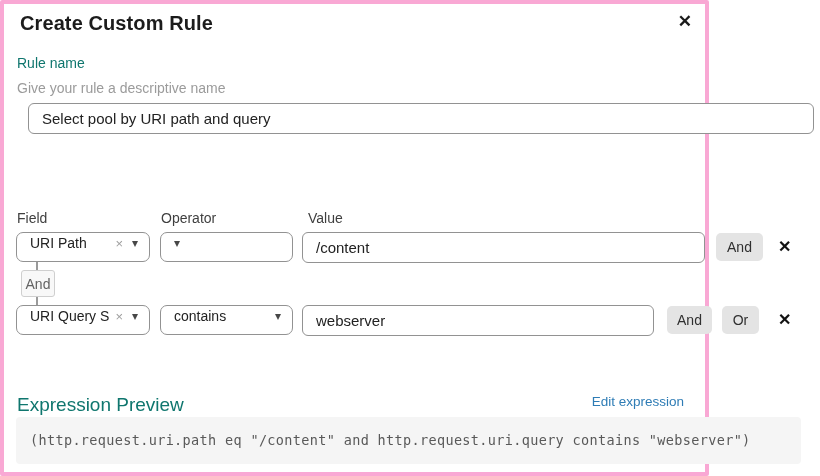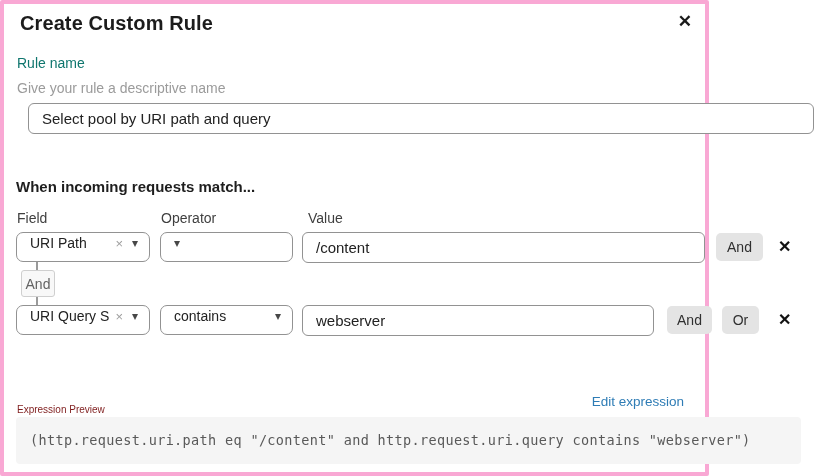--- a/index.html
+++ b/index.html
@@ -103,22 +103,22 @@
   .line-top    { top: 258px; height: 8px; }
   .line-bottom { top: 293px; height: 8px; }
   .connector-badge {
     left: 17px; top: 266px; width: 34px; height: 27px;
     background: #f8f8f8; border: 1px solid #cfcfcf; border-radius: 3px;
     display: flex; align-items: center; justify-content: center;
     font-size: 14px; color: #636363;
   }
 
   .expr-label {
-    left: 13px; top: 400px;
-    font-size: 10px; color: #7f1d1d;
+    left: 13px; top: 390px;
+    font-size: 19px; color: #0f766e;
   }
   .expr-edit-link {
     right: 21px; top: 390px;
     font-size: 13.5px; color: #2e7cb5;
     cursor: pointer; text-decoration: none;
   }
   .expr-code-block {
     left: 12px; top: 413px; width: 785px; height: 47px;
     background: #f5f5f5; border-radius: 4px;
     padding: 15px 0 0 14px;
@@ -136,21 +136,20 @@
 
   <h1 class="abs dialog-title">Create Custom Rule</h1>
   <span class="abs dialog-close">✕</span>
 
   <label class="abs field-label rule-name-label">Rule name</label>
   <div class="abs hint-text rule-name-hint">Give your rule a descriptive name</div>
   <div class="abs rule-name-wrap">
     <input class="text-input" type="text" value="Select pool by URI path and query" style="">
   </div>
 
-  <h2 class="abs section-heading">When incoming requests match...</h2>
 
   <div class="abs col-label col-field">Field</div>
   <div class="abs col-label col-operator">Operator</div>
   <div class="abs col-label col-value">Value</div>
 
   <div class="abs select-chip row1 pos-field">
     <span class="chip-label">URI Path</span>
     <span class="chip-clear">×</span>
     <span class="chip-caret">▾</span>
   </div>

